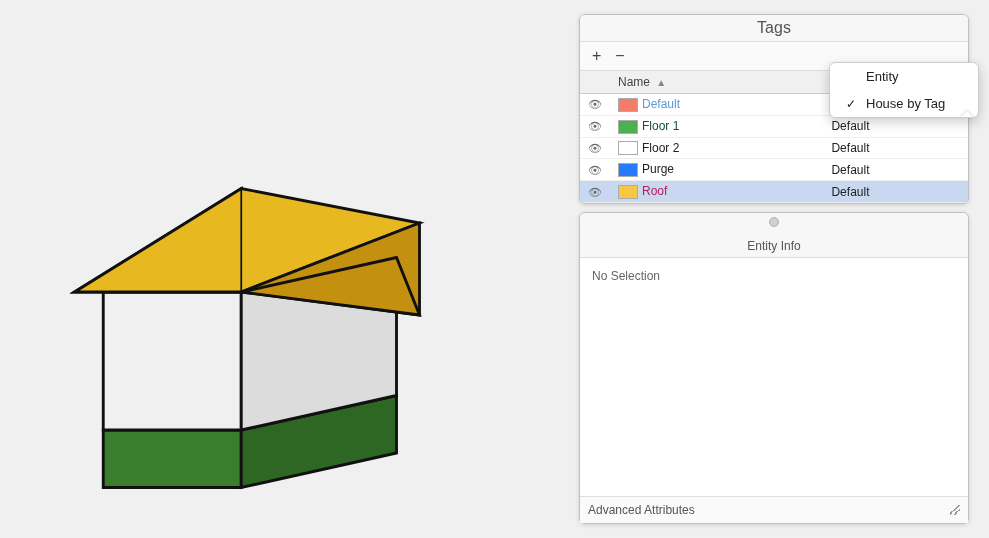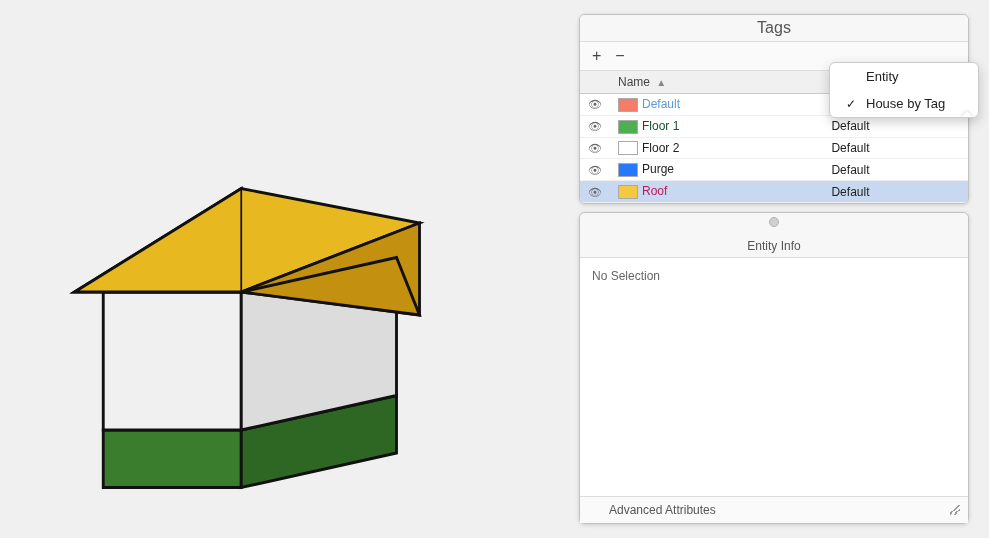--- a/index.html
+++ b/index.html
@@ -237,21 +237,20 @@
       border-top: 1px solid #ddd;
       display: flex;
       align-items: center;
       justify-content: space-between;
       background: #fafafa;
     }
 
     .adv-attr-label {
       font-size: 12px;
       color: #555;
-      margin-left: 21px;
     }
 
     .resize-handle {
       width: 10px;
       height: 10px;
       background: linear-gradient(135deg, transparent 40%, #999 40%, #999 50%, transparent 50%, transparent 65%, #999 65%, #999 75%, transparent 75%);
       cursor: se-resize;
     }
   </style>
 </head>

